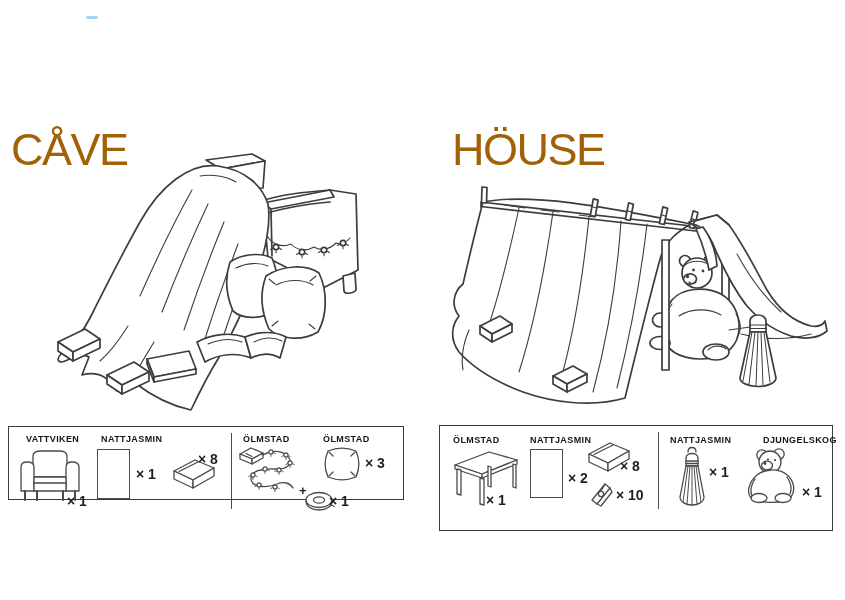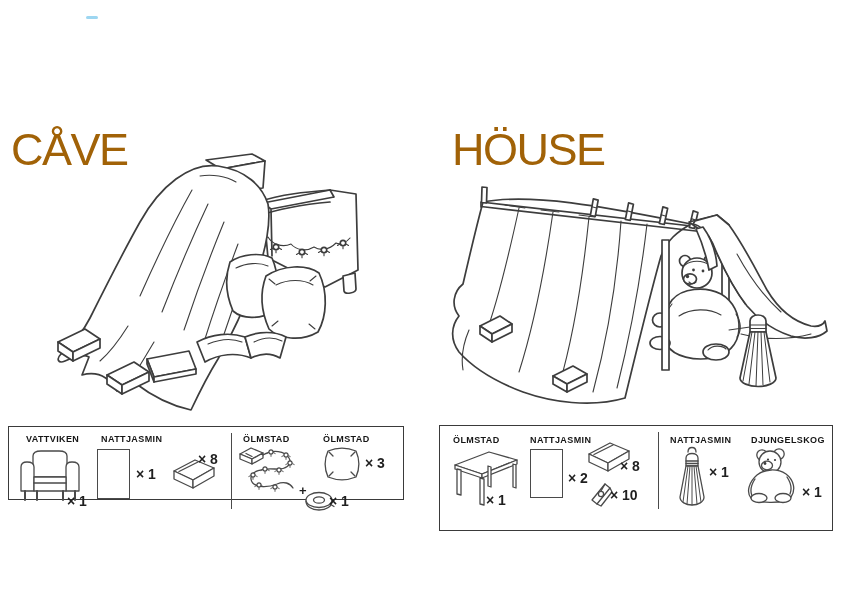--- a/index.html
+++ b/index.html
@@ -244,35 +244,35 @@
     <path class="ifw" d="M3,16 L3,24 L22,33 L22,25 Z"></path>
     <path class="ifw" d="M22,25 L22,33 L43,21 L43,13 Z"></path>
     <path class="iln" d="M8,16.5 L27,7"></path>
   </svg>
   <div class="abs qty" style="left:180px;top:32px;">× 8</div>
   <svg class="abs" style="left:149px;top:55px;" width="26" height="26" viewBox="0 0 26 26">
     <path class="ifw" d="M3,19 L16,3 L21,7 L8,23 Z"></path>
     <path class="iln" d="M16,3 L12,10 M8,23 L12,25 L23,11 L21,7"></path>
     <circle class="ifw" cx="12" cy="13" r="2.6"></circle>
   </svg>
-  <div class="abs qty" style="left:170px;top:61px;">× 10</div>
+  <div class="abs qty" style="left:176px;top:61px;">× 10</div>
 
   <div class="abs divider" style="left:218px;top:6px;height:77px;"></div>
 
   <div class="abs plabel" style="left:230px;top:9px;">NATTJASMIN</div>
   <svg class="abs" style="left:237px;top:18px;" width="30" height="66" viewBox="0 0 30 66">
     <path class="iln" d="M11,8 C11,2 19,2 19,8"></path>
     <path class="ifw" d="M9,14 C9,8 21,8 21,14 L21,22 L9,22 Z"></path>
     <path class="iln" d="M9,17 L21,17 M9,19.5 L21,19.5"></path>
     <path class="ifw" d="M9,22 L3,53 C3,58 9,61 15,61 C21,61 27,58 27,53 L21,22 Z"></path>
     <path class="iln" style="stroke-width:1" d="M11,22 L6,58 M13,22 L10,60 M15,22 L15,61 M17,22 L20,60 M19,22 L24,58"></path>
   </svg>
   <div class="abs qty" style="left:269px;top:38px;">× 1</div>
 
-  <div class="abs plabel" style="left:311px;top:9px;">DJUNGELSKOG</div>
+  <div class="abs plabel" style="left:323px;top:9px;">DJUNGELSKOG</div>
   <svg class="abs" style="left:302px;top:20px;" width="58" height="58" viewBox="0 0 58 58">
     <circle class="ifw" cx="20" cy="9" r="5.2"></circle>
     <circle class="ifw" cx="37" cy="8" r="5.2"></circle>
     <circle class="ifw" cx="28" cy="16" r="11"></circle>
     <ellipse class="ifw" cx="25" cy="19.5" rx="5.5" ry="4.3"></ellipse>
     <circle cx="23" cy="17.5" r="1.4" fill="#3d3d3d"></circle>
     <circle cx="26" cy="13.5" r="1.1" fill="#3d3d3d"></circle>
     <circle cx="33" cy="14" r="1.1" fill="#3d3d3d"></circle>
     <path class="ifw" d="M15,29 C7,36 4,46 9,52 C16,58 43,58 49,51 C54,44 52,34 44,28 C35,22 23,23 15,29 Z"></path>
     <path class="iln" d="M13,33 C9,39 8,45 10,50 M45,31 C49,37 50,43 48,48"></path>

